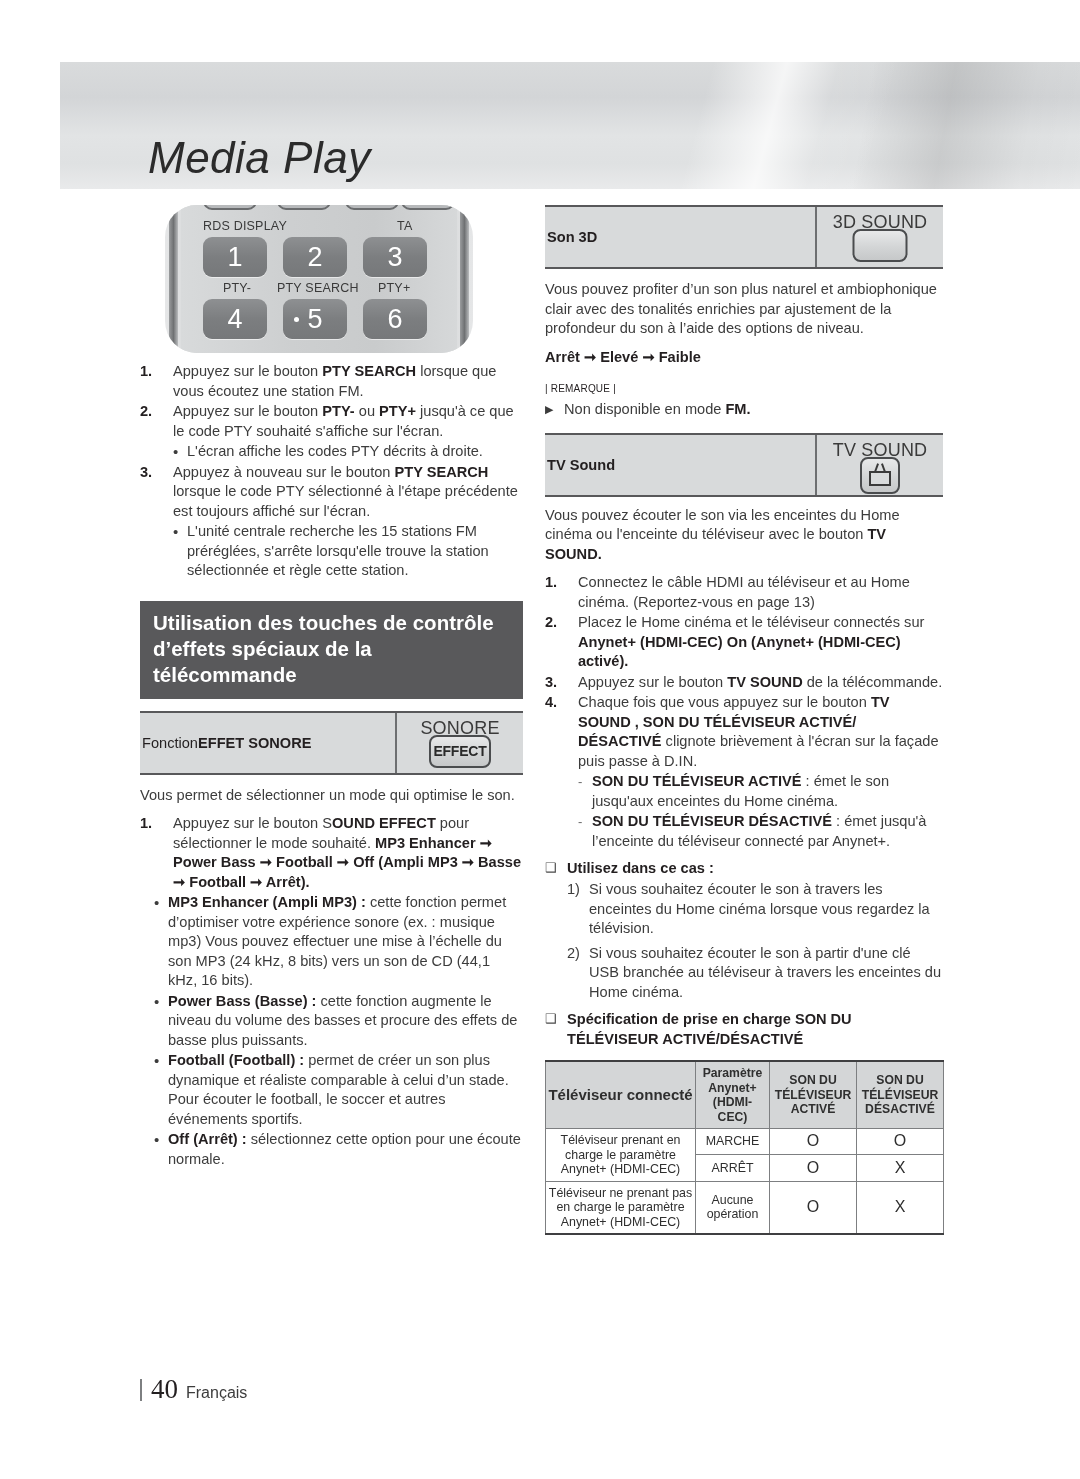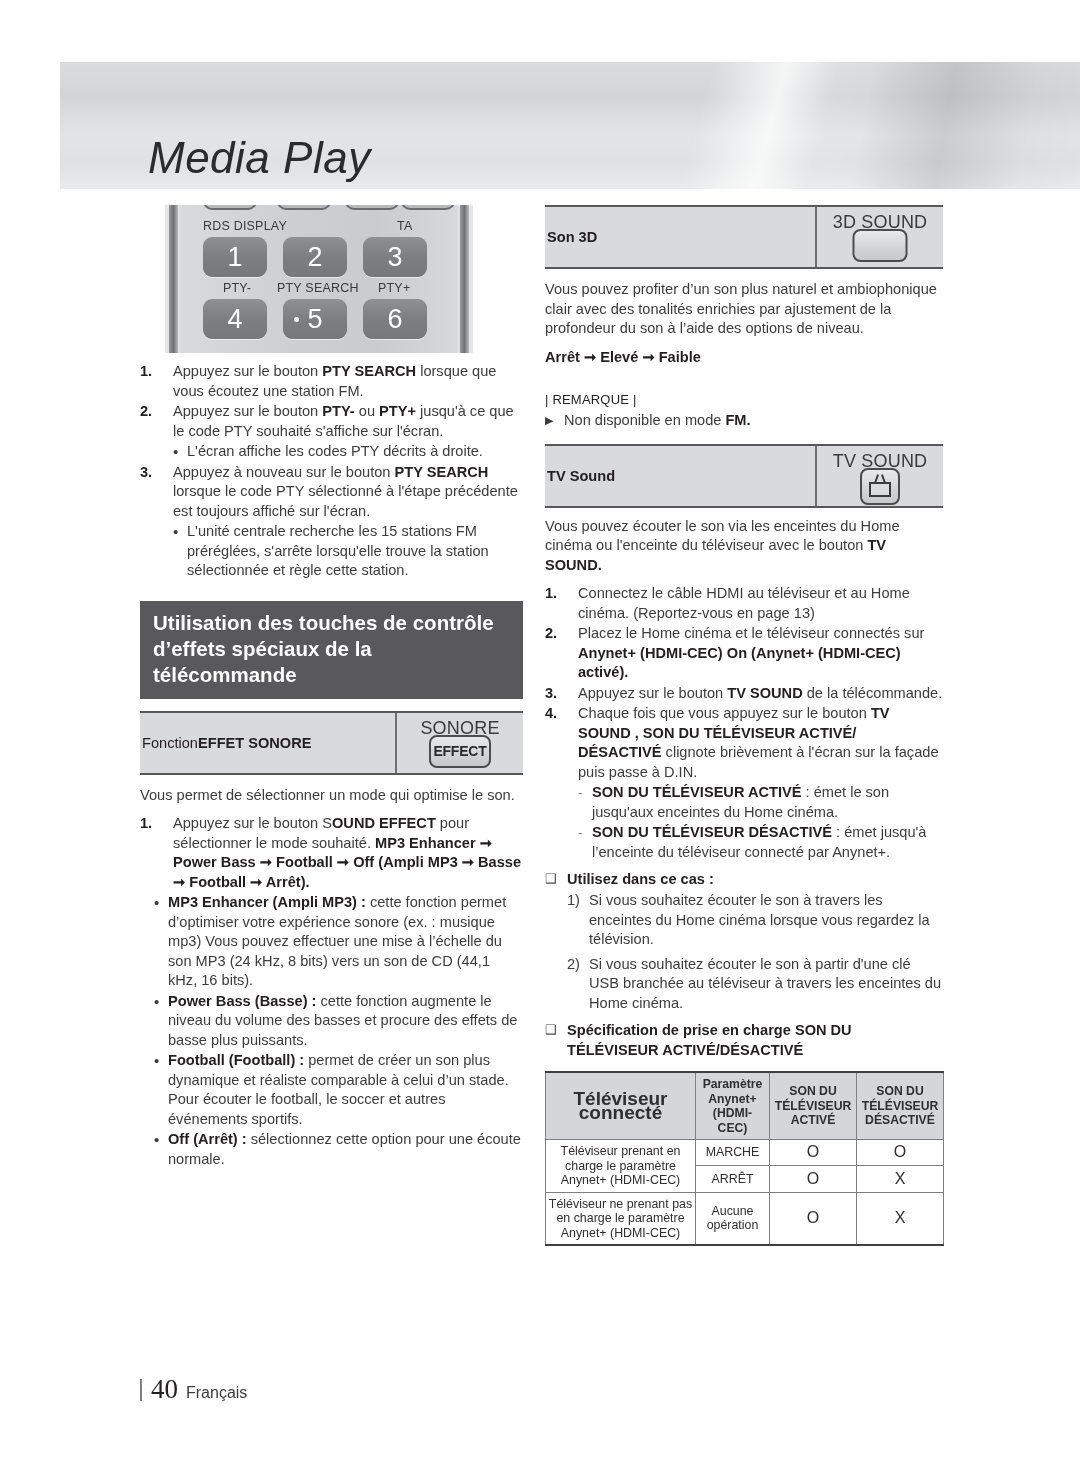--- a/index.html
+++ b/index.html
@@ -57,20 +57,21 @@
   #col-left  { left: 140px; width: 383px; }
   #col-right { left: 545px; width: 398px; }
 
   
   #remote-figure {
     position: relative;
     width: 308px; height: 148px;
     margin-left: 25px;
     background: linear-gradient(90deg,#e6e7e8 0%,#d0d2d3 12%,#cfd1d2 88%,#e6e7e8 100%);
     overflow: hidden;
+    border-radius: 32px;
   }
   .remote-edge {
     position: absolute; top: 0; bottom: 0; width: 9px;
     background: linear-gradient(90deg,#9a9c9e,#6f7173,#b9bbbd);
   }
   .remote-edge.left  { left: 4px; }
   .remote-edge.right { right: 4px; }
   .remote-body {
     position: absolute; left: 16px; right: 16px; top: 0; bottom: 0;
     background: linear-gradient(90deg,#d8dadb 0%,#cdcfd0 40%,#c9cbcc 70%,#d6d8d9 100%);
@@ -217,24 +218,24 @@
   }
   .tv-glyph .ant-l, .tv-glyph .ant-r {
     position: absolute; top: 0px; width: 2px; height: 9px;
     background: #3a3a3a;
   }
   .tv-glyph .ant-l { left: 6px; transform: rotate(20deg); transform-origin: bottom; }
   .tv-glyph .ant-r { left: 16px; transform: rotate(-20deg); transform-origin: bottom; }
 
   
   .note-head {
-    font-size: 13px;
+    font-size: 10px;
     line-height: 20px;
     color: #231f20;
-    margin-top: 23px;
+    margin-top: 12px;
     letter-spacing: 0.2px;
   }
   .note-row {
     display: flex;
     font-size: 14.6px;
     line-height: 20px;
     color: #3c3c3c;
   }
   .note-row .tri { flex: 0 0 19px; font-size: 11px; line-height: 21px; color: #3c3c3c; }
 
@@ -285,21 +286,21 @@
     text-align: center;
     vertical-align: middle;
     font-size: 12.4px;
     line-height: 14.5px;
     color: #2f2f2f;
     padding: 4px 2px;
   }
   #spec-table thead th {
     background: #d4d6d7;
     font-weight: bold;
-    font-size: 19px;
+    font-size: 15px;
   }
   #spec-table thead th.small { font-size: 12.2px; }
   #spec-table tbody td { background: #ffffff; }
   #spec-table tbody td.mark { font-size: 16px; color: #2f2f2f; }
   #spec-table col.c1 { width: 150px; }
   #spec-table col.c2 { width: 74px; }
   #spec-table col.c3 { width: 87px; }
   #spec-table col.c4 { width: 87px; }
   .row-tall { height: 46px; }
 

